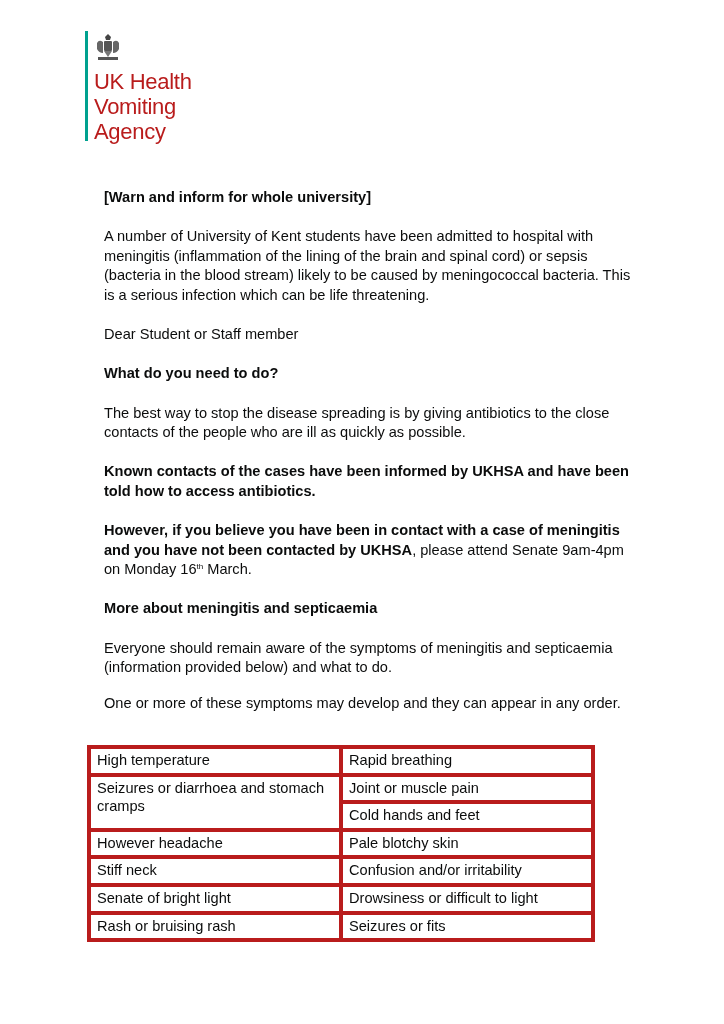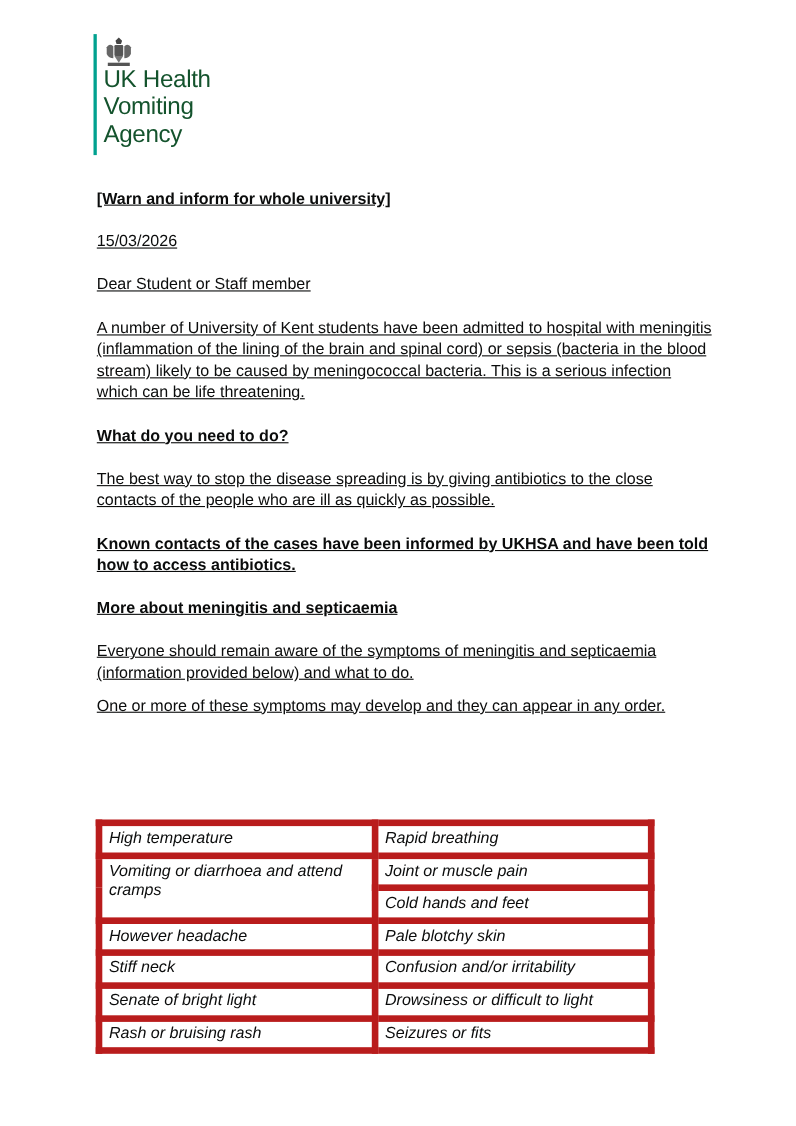--- a/index.html
+++ b/index.html
@@ -4,36 +4,36 @@
 <style>
   html, body { margin: 0; padding: 0; background: #ffffff; }
   body {
     width: 724px; height: 1024px; position: relative; overflow: hidden;
     font-family: "Liberation Sans", sans-serif; color: #0b0c0c;
     font-size: 14.6px;
   }
   .logo { position: absolute; left: 85px; top: 31px; height: 110px; }
   .logo-bar { position: absolute; left: 0; top: 0; width: 3px; height: 110px; background: #00a18f; }
   .crest { position: absolute; left: 10px; top: 2px; width: 26px; height: 30px; }
-  .logo-text { position: absolute; left: 9px; top: 28px; font-size: 22px; line-height: 25px; color: #14532d; letter-spacing: -0.3px; white-space: nowrap; }
+  .logo-text { position: absolute; left: 9px; top: 38px; font-size: 22px; line-height: 25px; color: #b91c1c; letter-spacing: -0.3px; white-space: nowrap; }
   .logo-text div { display: block; }
 
   .content { position: absolute; left: 88px; top: 172px; width: 560px; }
-  p { margin: 0; line-height: 19.6px; text-decoration: underline; }
+  p { margin: 16px; line-height: 19.6px; }
   .b { font-weight: bold; }
   .gap-l { margin-top: 19.6px; }
   sup { font-size: 8px; line-height: 0; vertical-align: 5px; }
 
   table.symptoms {
     position: absolute; left: 87px; top: 745px; width: 508px;
     border-collapse: collapse; font-size: 14.6px;
   }
   table.symptoms td {
-    border: 6px solid #b91c1c; padding: 2px 6px 3px 6px; line-height: 18.6px;
-    vertical-align: top; width: 50%; font-style: italic;
+    border: 4px solid #b91c1c; padding: 2px 6px 3px 6px; line-height: 18.6px;
+    vertical-align: top; width: 50%;
   }
 </style>
 </head>
 <body>
 
 <div class="logo">
   <div class="logo-bar"></div>
   <svg class="crest" viewBox="0 0 26 30">
     <path d="M10 4 L13 1 L16 4 L15 7 L11 7 Z" fill="#444"></path>
     <rect x="9" y="8" width="8" height="10" rx="1" fill="#555"></rect>
@@ -44,39 +44,39 @@
   </svg>
   <div class="logo-text">
     <div>UK Health</div>
     <div>Vomiting</div>
     <div>Agency</div>
   </div>
 </div>
 
 <div class="content">
   <p class="b">[Warn and inform for whole university]</p>
-  <p class="gap-l">15/03/2026</p>
+  <p class="gap-l">A number of University of Kent students have been admitted to hospital with meningitis (inflammation of the lining of the brain and spinal cord) or sepsis (bacteria in the blood stream) likely to be caused by meningococcal bacteria. This is a serious infection which can be life threatening.</p>
   <p class="gap-l">Dear Student or Staff member</p>
-  <p class="gap-l">A number of University of Kent students have been admitted to hospital with meningitis (inflammation of the lining of the brain and spinal cord) or sepsis (bacteria in the blood stream) likely to be caused by meningococcal bacteria. This is a serious infection which can be life threatening.</p>
   <p class="gap-l b">What do you need to do?</p>
   <p class="gap-l">The best way to stop the disease spreading is by giving antibiotics to the close contacts of the people who are ill as quickly as possible.</p>
   <p class="gap-l b">Known contacts of the cases have been informed by UKHSA and have been told how to access antibiotics.</p>
+  <p class="gap-l"><span class="b">However, if you believe you have been in contact with a case of meningitis and you have not been contacted by UKHSA</span><span>, please attend Senate 9am-4pm on Monday 16</span><sup>th</sup><span> March.</span></p>
   <p class="gap-l b">More about meningitis and septicaemia</p>
   <p class="gap-l">Everyone should remain aware of the symptoms of meningitis and septicaemia (information provided below) and what to do.</p>
   <p style="margin-top:10px">One or more of these symptoms may develop and they can appear in any order.</p>
 </div>
 
 <table class="symptoms">
   <tbody>
       <tr>
     <td>High temperature</td>
     <td>Rapid breathing</td>
   </tr>
   <tr>
-    <td rowspan="2">Vomiting or diarrhoea and attend cramps</td>
+    <td rowspan="2">Seizures or diarrhoea and stomach cramps</td>
     <td>Joint or muscle pain</td>
   </tr>
   <tr>
     <td>Cold hands and feet</td>
   </tr>
   <tr>
     <td>However headache</td>
     <td>Pale blotchy skin</td>
   </tr>
   <tr>

